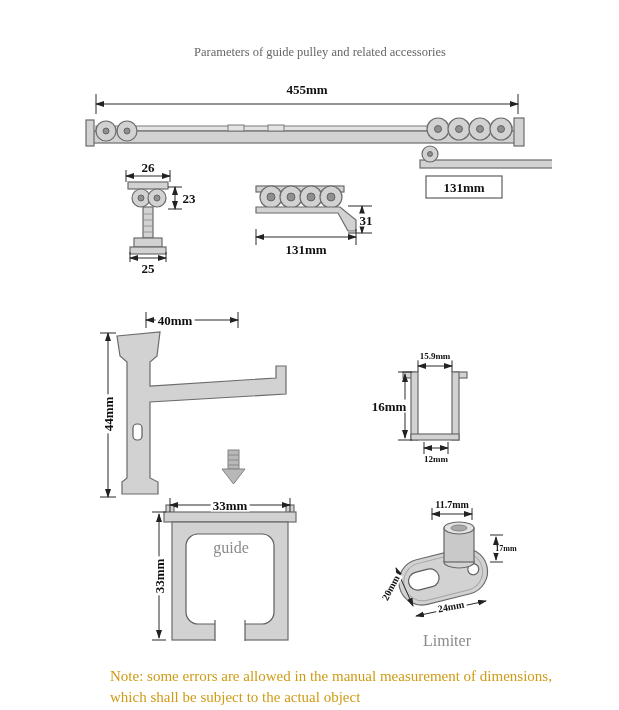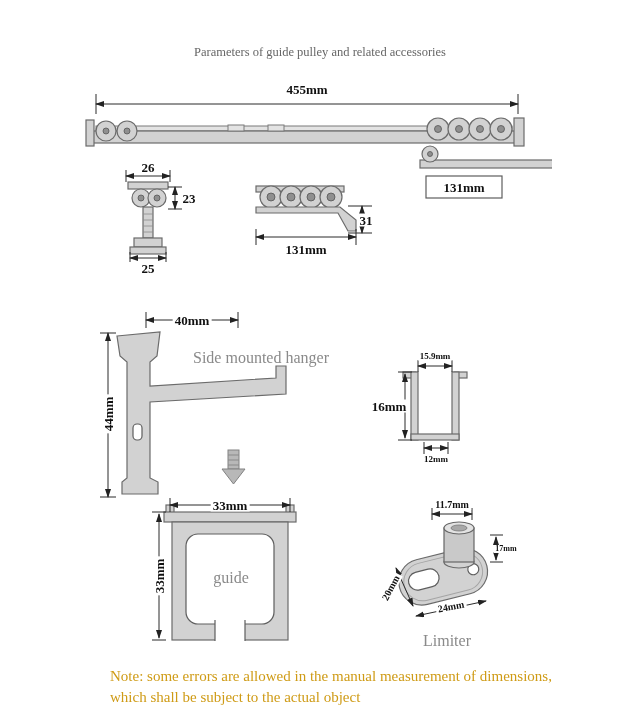--- a/index.html
+++ b/index.html
@@ -199,31 +199,30 @@
   <span class="dim c" style="left:148px; top:167px;" data-name="dim-single-hanger-width-top">26</span>
   <span class="dim c" style="left:189px; top:198px;" data-name="dim-single-hanger-height">23</span>
   <span class="dim c" style="left:148px; top:268px;" data-name="dim-single-hanger-width-bottom">25</span>
 
   <span class="dim c" style="left:306px; top:249px;" data-name="dim-carriage-length">131mm</span>
   <span class="dim c" style="left:366px; top:220px;" data-name="dim-carriage-height">31</span>
 
   <span class="dim c" style="left:464px; top:187px; background:transparent;" data-name="dim-end-bracket-length">131mm</span>
   <span class="dim c" style="left:597px; top:176px;" data-name="dim-end-bracket-height">31</span>
 
-  <span class="label c" style="left:261px; top:358px;" data-name="side-hanger-label">Side mounted hanger</span>
-  <span class="dim c" style="left:192px; top:320px;" data-name="dim-side-hanger-width">40mm</span>
+  <span class="dim c" style="left:175px; top:320px;" data-name="dim-side-hanger-width">40mm</span>
   <span class="dim rot90" style="left:108px; top:414px;" data-name="dim-side-hanger-height">44mm</span>
 
   <span class="dim s9 c" style="left:435px; top:356px;" data-name="dim-groove-inner-width-top">15.9mm</span>
   <span class="dim c" style="left:389px; top:406px;" data-name="dim-groove-height">16mm</span>
   <span class="dim s9 c" style="left:436px; top:459px;" data-name="dim-groove-inner-width-bottom">12mm</span>
 
   <span class="dim c" style="left:230px; top:505px;" data-name="dim-guide-width">33mm</span>
   <span class="dim rot90" style="left:159px; top:576px;" data-name="dim-guide-height">33mm</span>
-  <span class="label c" style="left:231px; top:578px;" data-name="guide-label">guide</span>
+  <span class="label c" style="left:231px; top:548px;" data-name="guide-label">guide</span>
 
   <span class="dim s10 c" style="left:452px; top:505px;" data-name="dim-limiter-cylinder-diameter">11.7mm</span>
   <span class="dim s8 c" style="left:506px; top:549px;" data-name="dim-limiter-height">17mm</span>
   <span class="dim s10" style="left:391px; top:588px; transform:translate(-50%,-50%) rotate(-62deg);" data-name="dim-limiter-plate-width">20mm</span>
   <span class="dim s10" style="left:451px; top:607px; transform:translate(-50%,-50%) rotate(-11deg);" data-name="dim-limiter-plate-length">24mm</span>
   <span class="label c" style="left:447px; top:641px;" data-name="limiter-label">Limiter</span>
 
   <div class="note" data-name="measurement-note">
     <span data-name="measurement-note-line1">Note: some errors are allowed in the manual measurement of dimensions,</span>
     <span data-name="measurement-note-line2">which shall be subject to the actual object</span>

